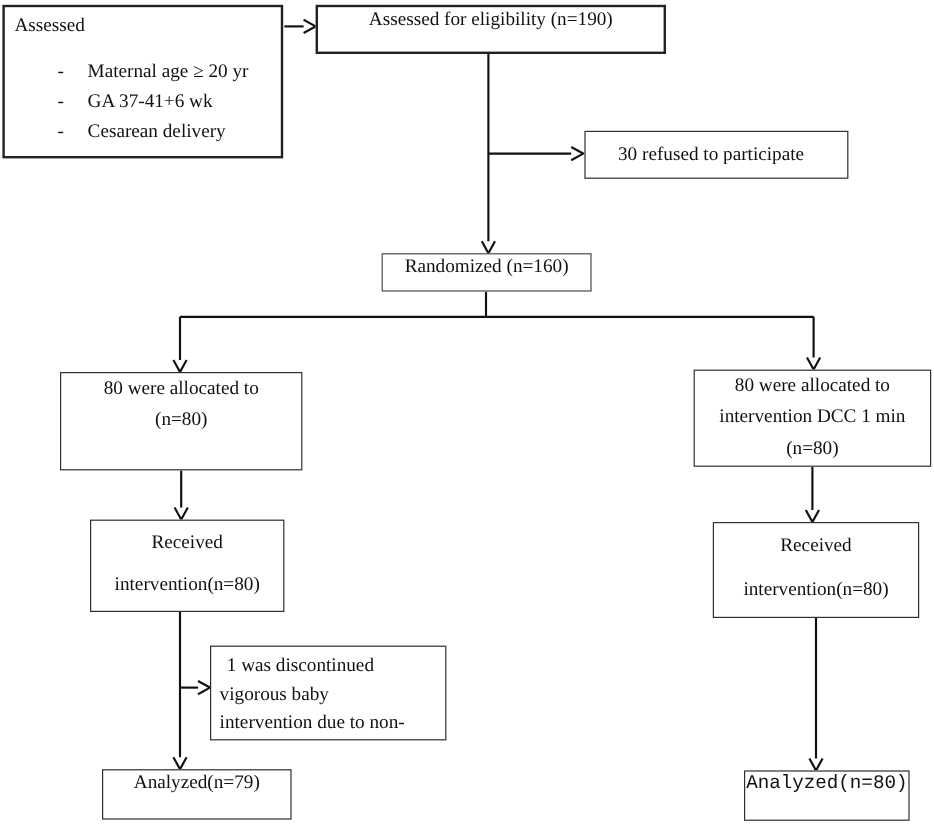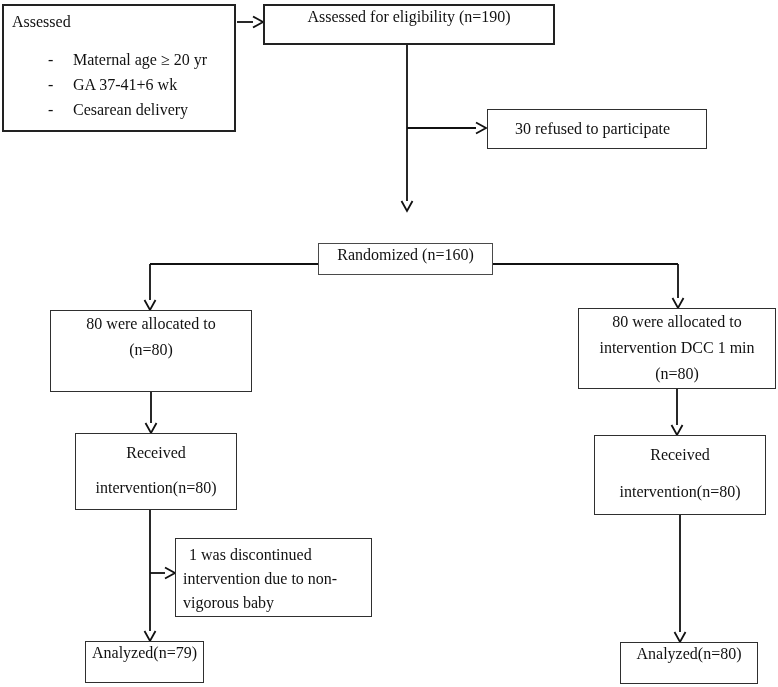--- a/index.html
+++ b/index.html
@@ -22,21 +22,21 @@
     background: var(--background);
     overflow: hidden;
   }
   .box {
     position: absolute;
     border: 1.5px solid var(--border);
     background: var(--background);
     line-height: 1.35;
   }
   .box.thick { border-width: 2px; border-color: #222; }
-  .box.thin  { border-width: 1px; border-color: #4a4a4a; margin-top: 32px; }
+  .box.thin  { border-width: 1px; border-color: #4a4a4a; }
   .center {
     display: flex;
     flex-direction: column;
     align-items: center;
     justify-content: flex-start;
     text-align: center;
   }
   
   .inclusion   { left: 2px;   top: 4px;   width: 234px; height: 128px; padding: 5px 8px; }
   .assessed    { left: 263px; top: 4px;   width: 292px; height: 41px; }
@@ -48,22 +48,22 @@
   .received-left  { left: 75px;  top: 433px; width: 162px; height: 77px;
                     display: flex; flex-direction: column; align-items: center;
                     justify-content: space-between; padding: 8px 0 10px; text-align: center; }
   .received-right { left: 594px; top: 435px; width: 172px; height: 80px;
                     display: flex; flex-direction: column; align-items: center;
                     justify-content: space-between; padding: 8px 0 11px; text-align: center; }
   .discontinued { left: 175px; top: 538px; width: 197px; height: 79px;
                   padding: 4px 6px 0 4px; line-height: 24px; }
   .discontinued .line-first { padding-left: 9px; }
   .discontinued .line-rest  { padding-left: 3px; }
-  .analyzed-left  { left: 85px;  top: 641px; width: 119px; height: 42px; }
-  .analyzed-right { left: 620px; top: 642px; width: 138px; height: 42px; }
+  .analyzed-left  { left: 85px;  top: 641px; width: 158px; height: 42px; }
+  .analyzed-right { left: 620px; top: 642px; width: 138px; height: 42px; font-family: Liberation Mono, monospace; }
   
   .inclusion-title { display: block; }
   .criteria { margin-top: 14px; }
   .criterion { display: flex; padding-left: 36px; line-height: 25px; }
   .criterion .dash { width: 25px; flex: 0 0 25px; }
   
   svg.connectors {
     position: absolute;
     left: 0; top: 0;
     width: 778px; height: 687px;
@@ -143,22 +143,22 @@
     <span>intervention(n=80)</span>
   </div>
 
   <div class="box received-right">
     <span>Received</span>
     <span>intervention(n=80)</span>
   </div>
 
   <div class="box discontinued">
     <div class="line-first">1 was discontinued</div>
+    <div class="line-rest">vigorous baby</div>
     <div class="line-rest">intervention due to non-</div>
-    <div class="line-rest">vigorous baby</div>
   </div>
 
   <div class="box center analyzed-left">
     <span>Analyzed(n=79)</span>
   </div>
 
   <div class="box center analyzed-right">
     <span>Analyzed(n=80)</span>
   </div>
 

